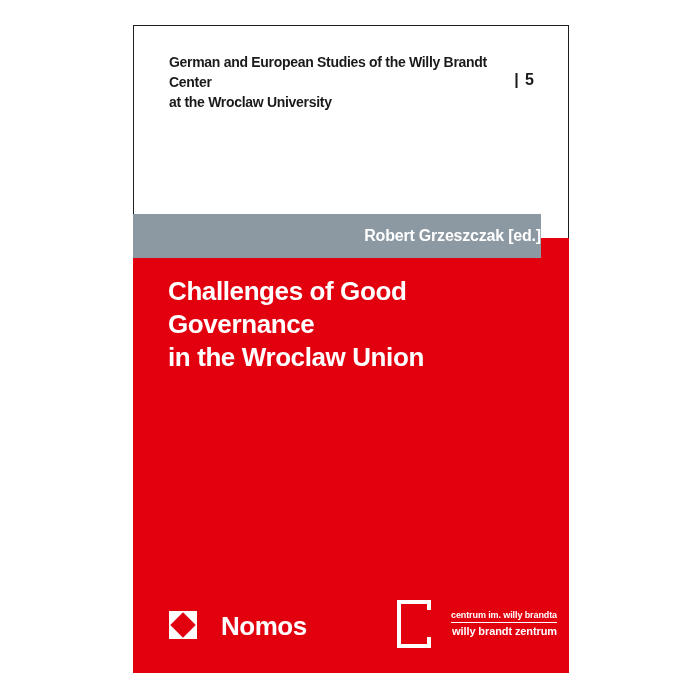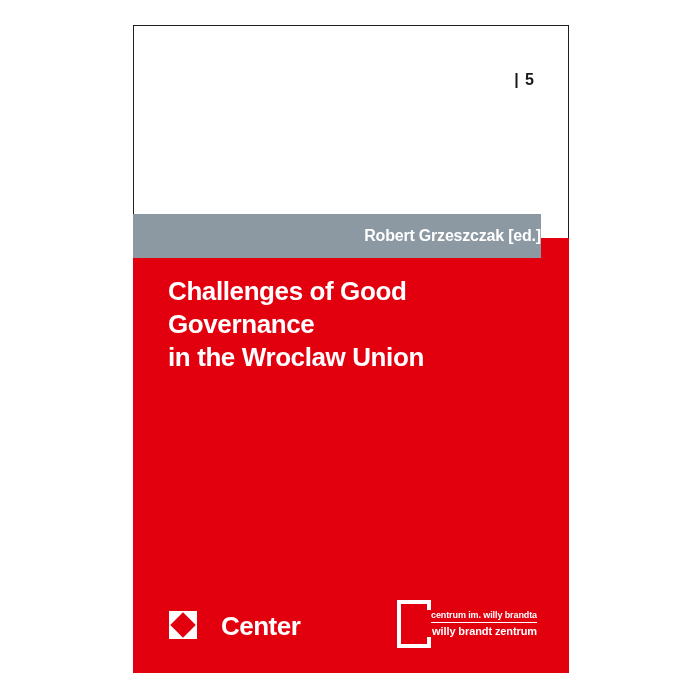--- a/index.html
+++ b/index.html
@@ -143,56 +143,61 @@
     padding-left: 6px;
     color: #ffffff;
   }
   .wbz-line1 {
     font-size: 9px;
     font-weight: bold;
     letter-spacing: -0.1px;
     white-space: nowrap;
     padding-bottom: 2px;
     border-bottom: 1.5px solid #ffffff;
+    margin-left: 20px;
   }
   .wbz-line2 {
     font-size: 11px;
     font-weight: bold;
     letter-spacing: -0.1px;
     white-space: nowrap;
     text-align: right;
     padding-top: 2px;
   }
 </style>
 </head>
 <body>
 
 <div class="stage">
   <div class="cover">
 
     <div class="cover-top">
+      <div class="series">
+        <div>German and European Studies of the Willy Brandt Center</div>
+        <div>at the Wroclaw University</div>
+      </div>
       <div class="issue">| 5</div>
     </div>
 
     <div class="red-block" style="background: rgb(226, 0, 15);"></div>
 
     <div class="author-bar" style="background: rgb(140, 153, 163); justify-content: flex-end;">
       <span>Robert Grzeszczak [ed.]</span>
     </div>
 
     <div class="book-title">
       <div>Challenges of Good Governance</div>
       <div>in the Wroclaw Union</div>
     </div>
 
     <div class="nomos">
       <div class="nomos-mark">
         <div class="nomos-diamond" style="background: rgb(226, 0, 15);"></div>
       </div>
-      <div class="nomos-word">Center</div>
+      <div class="nomos-word">Nomos</div>
     </div>
 
     <div class="wbz">
       <div class="wbz-square"></div>
       <div class="wbz-band" style="background: rgb(226, 0, 15);">
         <div class="wbz-line1">centrum im. willy brandta</div>
         <div class="wbz-line2">willy brandt zentrum</div>
       </div>
     </div>
 

